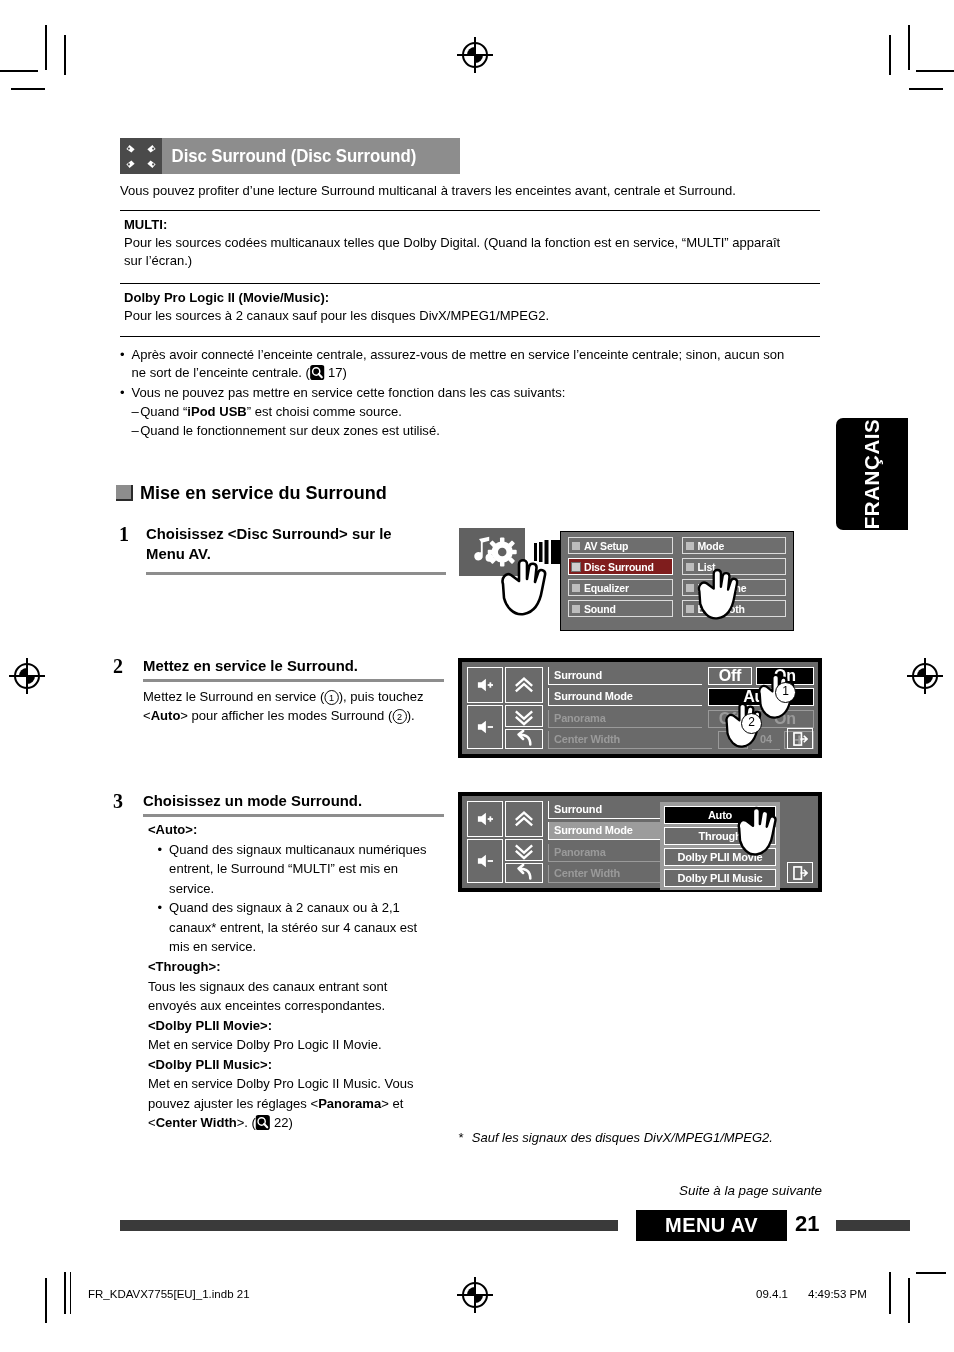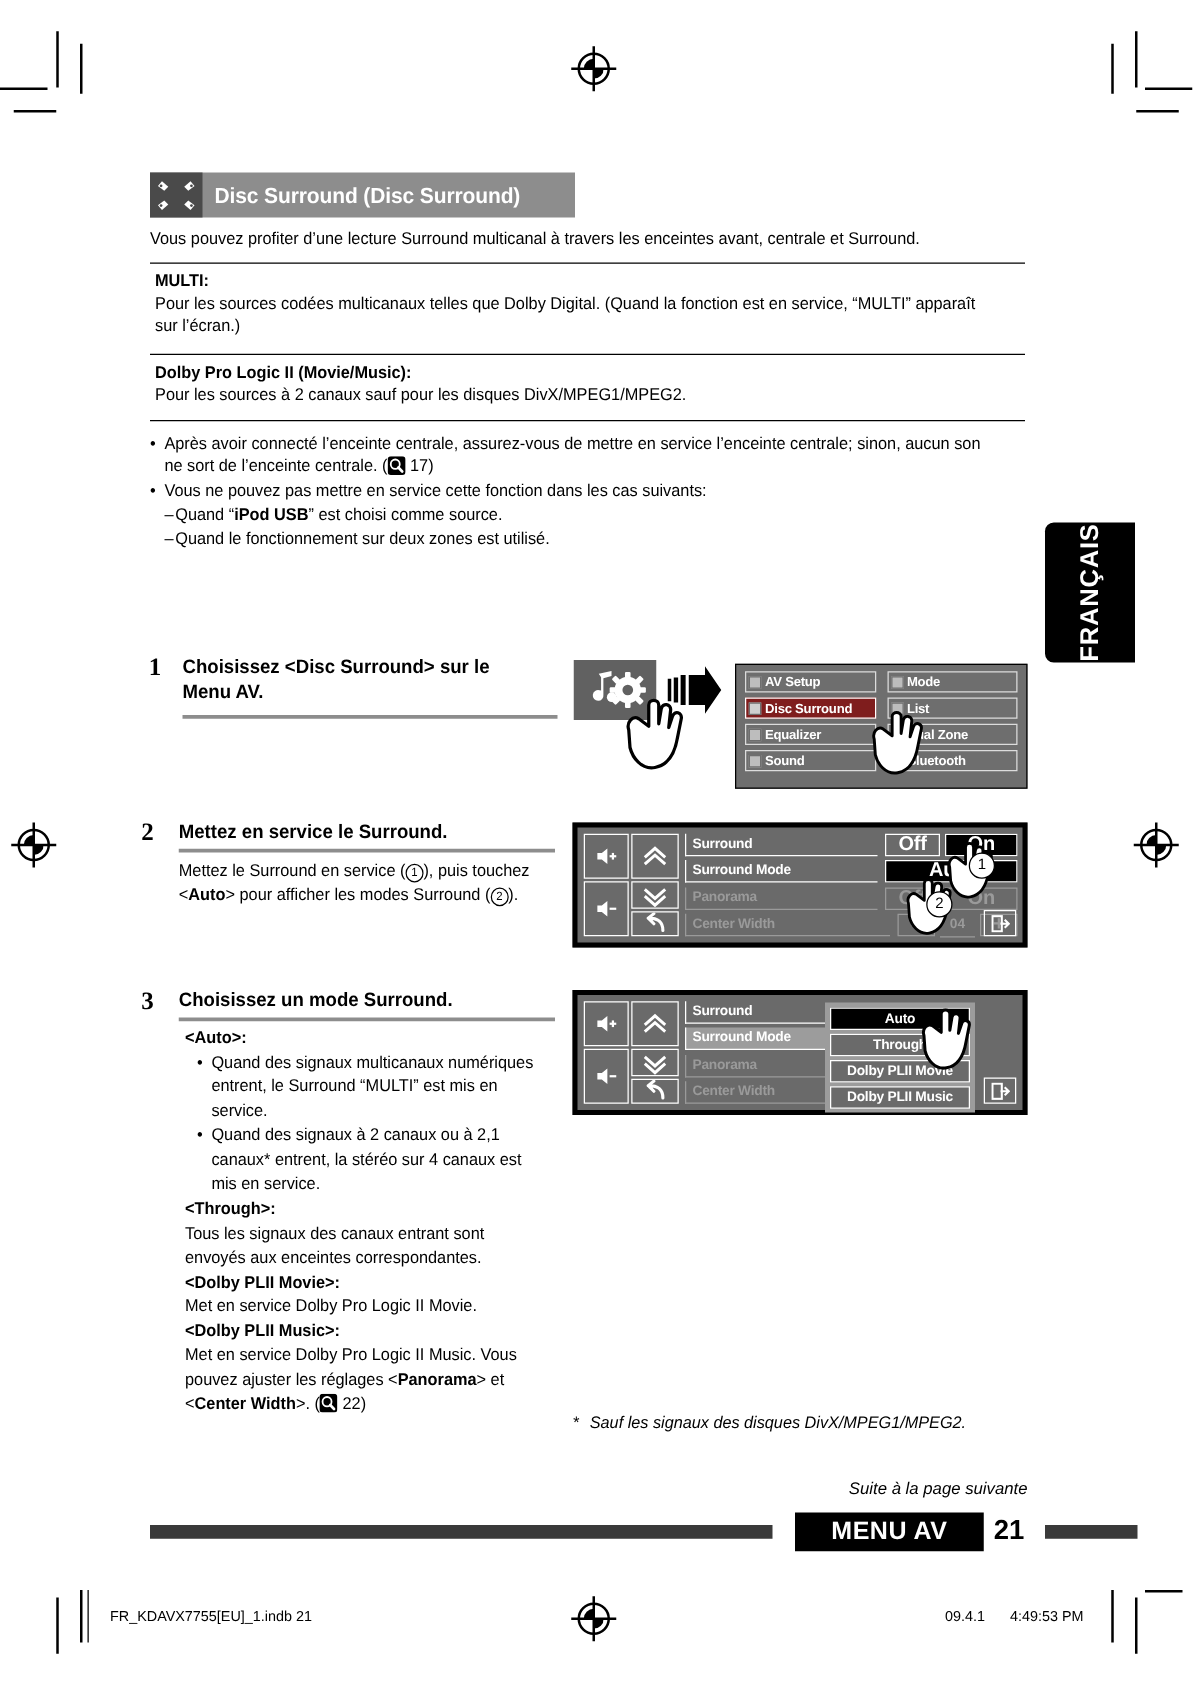--- a/index.html
+++ b/index.html
@@ -229,21 +229,21 @@
     justify-content: center;
   }
   .arrow-blk {
     position: absolute;
     left: 534px; top: 531px;
     width: 44px; height: 42px;
   }
 
   .avmenu {
     position: absolute;
-    left: 588px; top: 531px;
+    left: 560px; top: 531px;
     width: 234px; height: 100px;
     background: #6e6e6e;
     border: 1.5px solid #000;
     box-sizing: border-box;
     padding: 5px 7px;
   }
   .avmenu .row {
     display: flex;
     gap: 9px;
     margin-bottom: 4px;
@@ -592,20 +592,24 @@
     <div class="sub">
       <span class="mk">–</span>
       <span><span>Quand “</span><b>iPod USB</b><span>” est choisi comme source.</span></span>
     </div>
     <div class="sub">
       <span class="mk">–</span>
       <span>Quand le fonctionnement sur deux zones est utilisé.</span>
     </div>
   </div>
 
+  <div class="subhead">
+    <span class="sq"></span>
+    <span class="txt">Mise en service du Surround</span>
+  </div>
 
   <div class="step-num" style="left:119px;top:523px;">1</div>
   <div class="step-title" style="left:146px;top:524px;width:300px;line-height:1.28;">Choisissez &lt;Disc Surround&gt; sur le Menu AV.</div>
   <div class="step-rule" style="left:146px;top:572px;width:300px;"></div>
 
   <div class="gear-tile">
     <svg width="52" height="34" viewBox="0 0 56 36">
       <g fill="#fff">
         <path d="M14 4 L25 1.6 L25 6 L18 7.8 L18 22 A4.6 4.6 0 1 1 14.6 18.2 A4.2 4.2 0 0 1 16 18.4 L16 7 Z"></path>
         <circle cx="25.2" cy="24.2" r="4.2"></circle>

